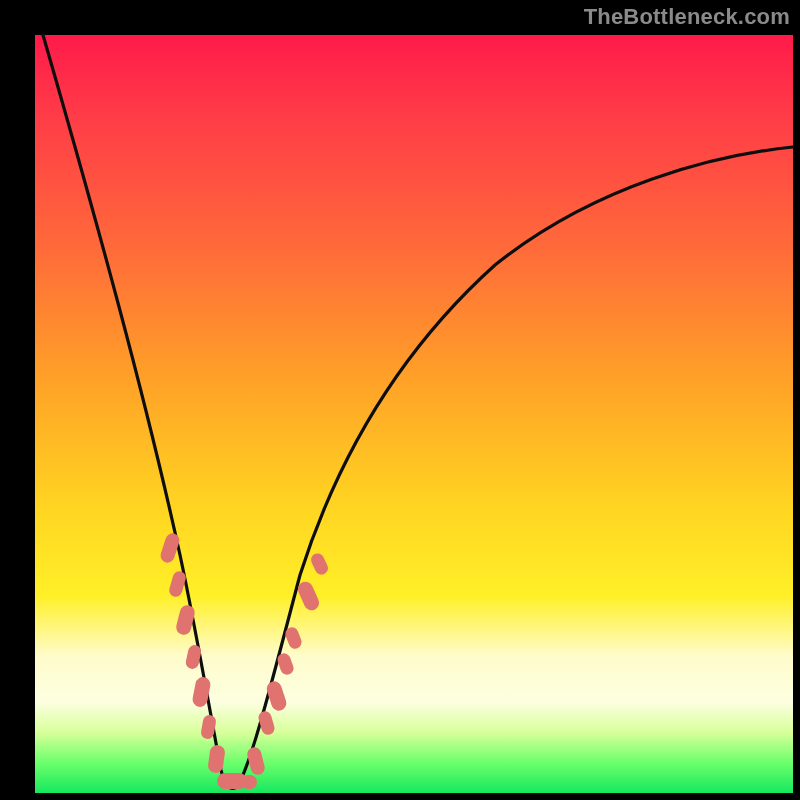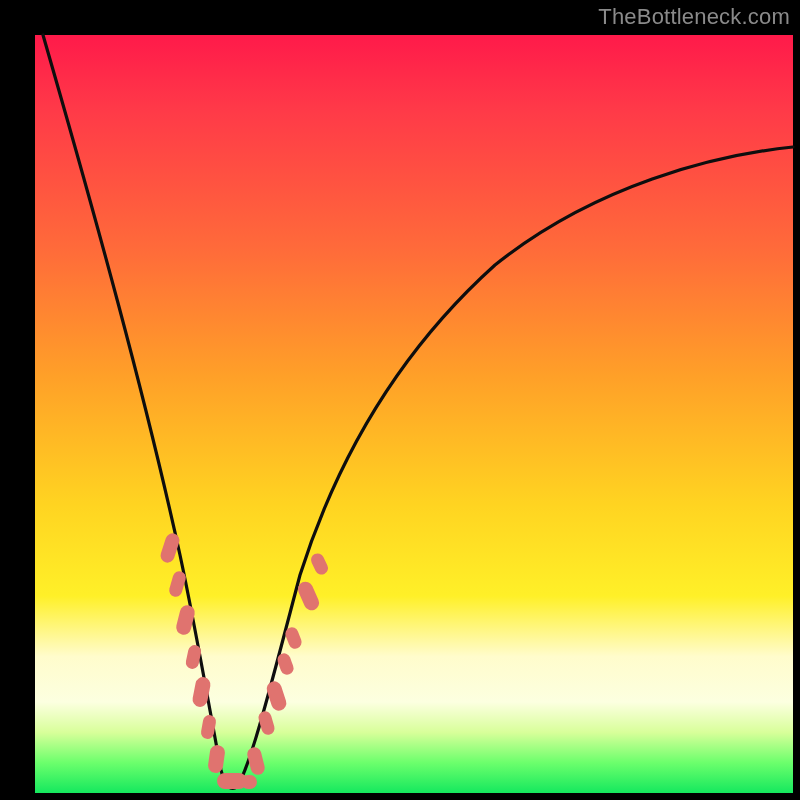--- a/index.html
+++ b/index.html
@@ -52,21 +52,21 @@
     position: absolute;
     background: #e0736f;
     border-radius: 10px;
   }
   .watermark {
     position: absolute;
     top: 4px;
     right: 10px;
     font-family: Arial, Helvetica, sans-serif;
     font-size: 22px;
-    font-weight: 400;
+    font-weight: 700;
     color: #8a8a8a;
     letter-spacing: 0.2px;
   }
 </style>
 </head>
 <body>
 
 <div class="frame">
 
   <div class="plot">

